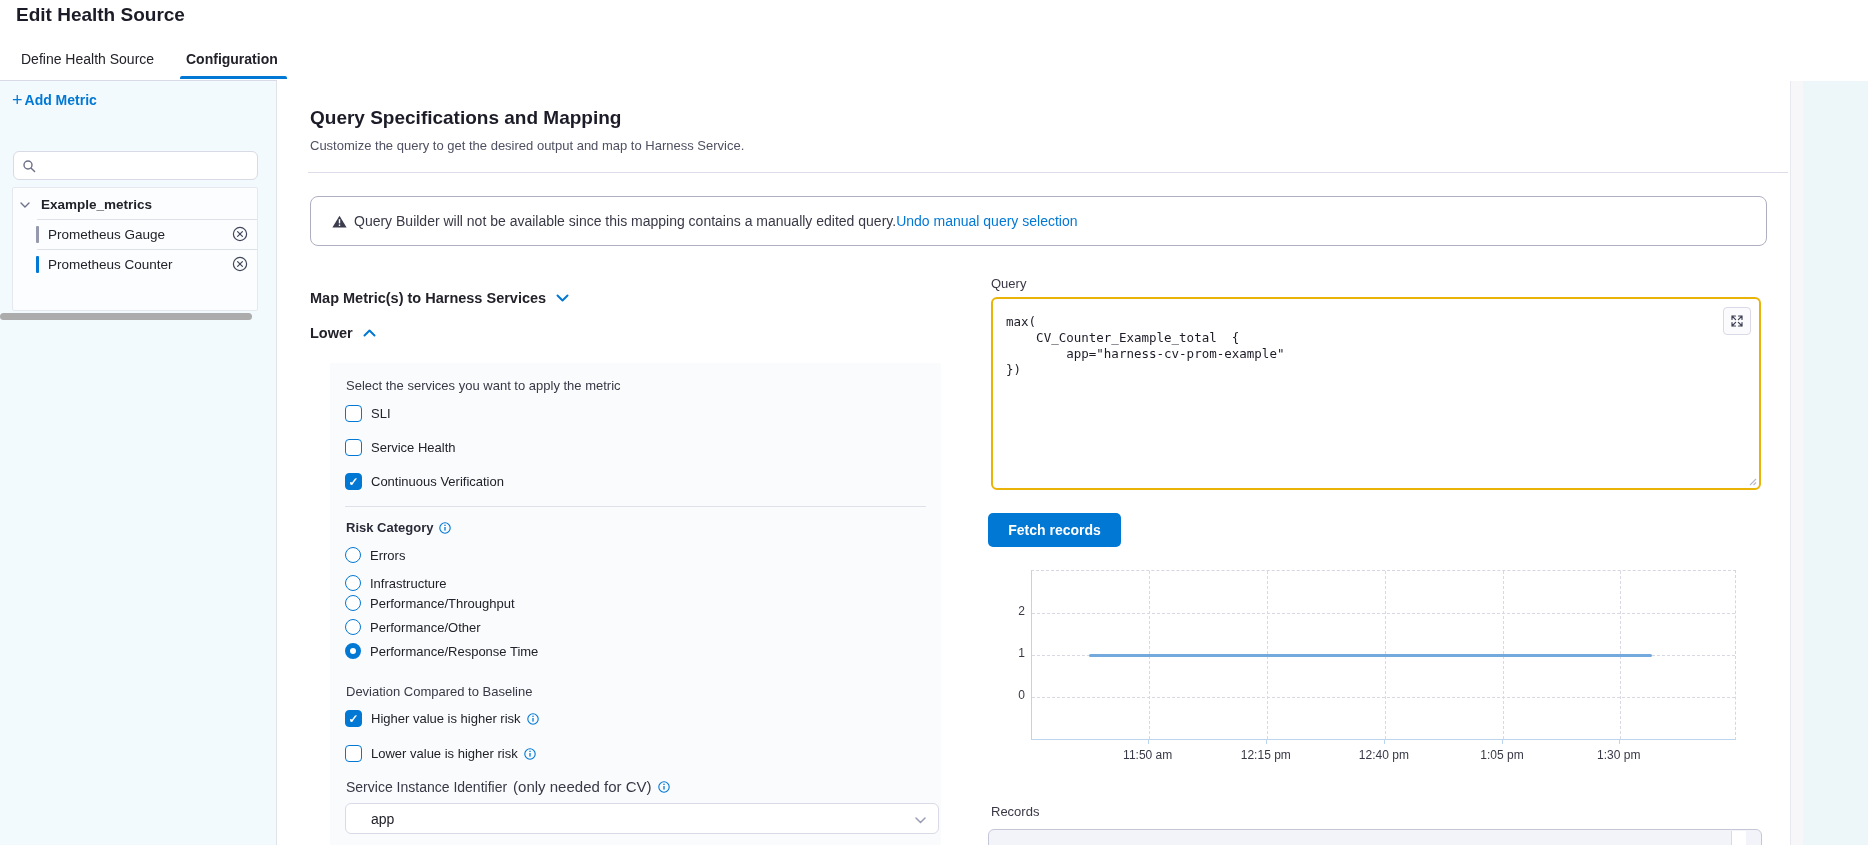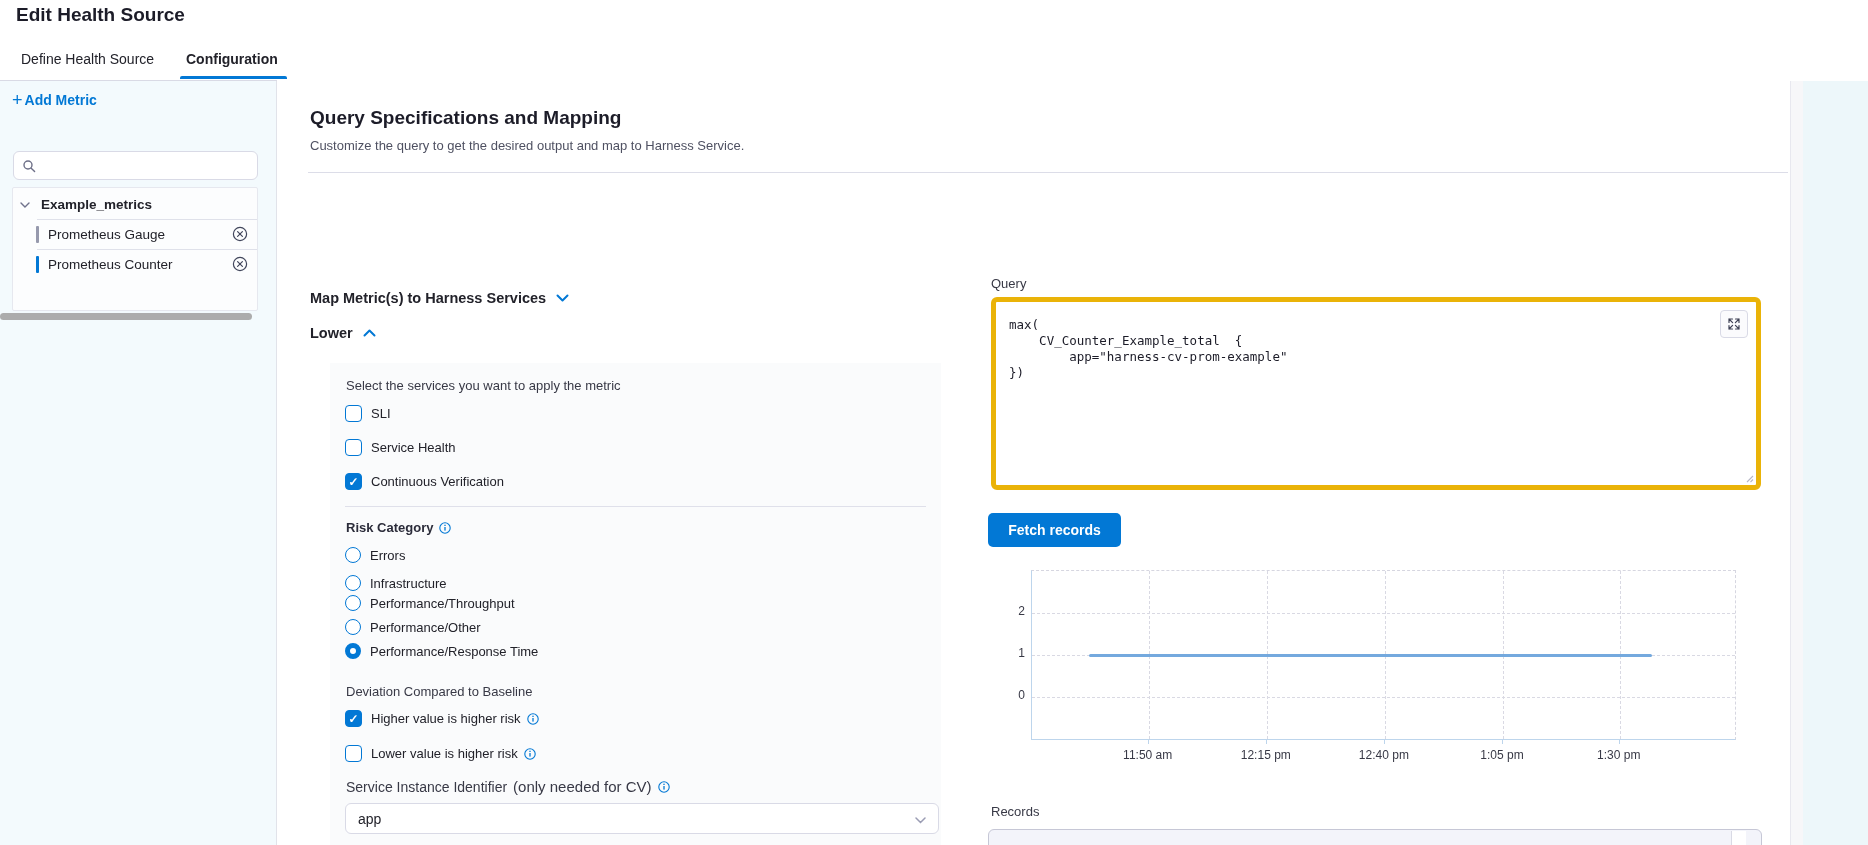--- a/index.html
+++ b/index.html
@@ -64,27 +64,27 @@
   .pdivider{position:absolute;left:15px;top:143px;width:581px;height:1px;background:#dfe0ea;}
   .labelrow{position:absolute;display:flex;align-items:center;gap:6px;}
   .risk-title{font-size:13px;font-weight:600;color:#2b2c3a;}
   .radiorow{position:absolute;left:15px;display:flex;align-items:center;gap:9px;cursor:pointer;}
   .radio{width:16px;height:16px;box-sizing:border-box;border:1.5px solid #0278d5;border-radius:50%;background:#fff;flex:0 0 auto;}
   .radio.selected{border-width:5px;}
   .rlabel{font-size:13px;color:#22222a;}
   .sii-main{font-size:14px;color:#383946;}
   .sii-note{font-size:15px;color:#383946;}
   #sii-select{position:absolute;left:15px;top:440px;width:594px;height:31px;background:#fff;border:1px solid #d9dae6;border-radius:6px;box-sizing:border-box;cursor:pointer;}
-  #sii-select .val{position:absolute;left:12px;top:7px;font-size:14px;color:#22222a;}
+  #sii-select .val{position:absolute;left:25px;top:7px;font-size:14px;color:#22222a;}
   #sii-select .schev{position:absolute;right:12px;top:13px;}
 
   
   #query-label,#records-label{position:absolute;font-size:13px;color:#383946;}
   #query-label{left:714px;top:196px;}
-  #query-box{position:absolute;left:714px;top:217px;width:770px;height:193px;background:#fff;border:5px solid #eab308;border-radius:6px;box-sizing:border-box;}
+  #query-box{position:absolute;left:714px;top:217px;width:770px;height:193px;background:#fff;border:2px solid #eab308;border-radius:6px;box-sizing:border-box;}
   #query-box pre{margin:0;padding:15px 13px;font-family:"DejaVu Sans Mono",monospace;font-size:12.5px;line-height:16px;color:#1c1c28;white-space:pre;}
   #expand-btn{position:absolute;top:8px;right:8px;width:28px;height:28px;border:1px solid #d9dae6;border-radius:4px;background:#fbfbfd;display:flex;align-items:center;justify-content:center;cursor:pointer;box-sizing:border-box;}
   #resize-handle{position:absolute;right:2px;bottom:2px;cursor:nwse-resize;}
   #fetch-btn{position:absolute;left:711px;top:433px;width:133px;height:34px;background:#0278d5;border:0;border-radius:5px;color:#fff;font-size:14px;font-weight:600;font-family:"Liberation Sans",sans-serif;cursor:pointer;}
 
   
   #chart{position:absolute;left:714px;top:482px;width:790px;height:215px;}
   #chart-plot{position:absolute;left:40px;top:8px;width:703px;height:168px;box-sizing:content-box;
       border-top:1px dashed #d6d6e0;border-right:1px dashed #d6d6e0;
       border-left:1px solid #bdd5ec;border-bottom:1px solid #bdd5ec;}
@@ -163,20 +163,31 @@
   </aside>
 
   <div id="gutter"></div>
   <div id="rightstrip"></div>
 
   <main id="main">
     <div id="sec-title">Query Specifications and Mapping</div>
     <div id="sec-sub">Customize the query to get the desired output and map to Harness Service.</div>
     <div id="head-divider"></div>
 
+    <div id="warnbox">
+      <span>
+        <svg width="15" height="13" viewBox="0 0 15 13">
+            <path d="M7.5 0.8 L14.6 12.4 H0.4 Z" fill="#3b3c4e"></path>
+            <rect x="6.8" y="4.2" width="1.4" height="4.2" fill="#fff"></rect>
+            <rect x="6.8" y="9.5" width="1.4" height="1.5" fill="#fff"></rect>
+          </svg>
+      </span>
+      <span class="wtext">Query Builder will not be available since this mapping contains a manually edited query.</span>
+      <span class="wlink" style="margin-left:-7px">Undo manual query selection</span>
+    </div>
 
     <div class="toggle-row" id="map-row">
       <span class="tlabel">Map Metric(s) to Harness Services</span>
       <span>
         <svg width="13" height="8" viewBox="0 0 13 8">
             <path d="M1.5 1.5 L6.5 6.5 L11.5 1.5" fill="none" stroke="#0278d5" stroke-width="2" stroke-linecap="round" stroke-linejoin="round"></path>
           </svg>
       </span>
     </div>
 

